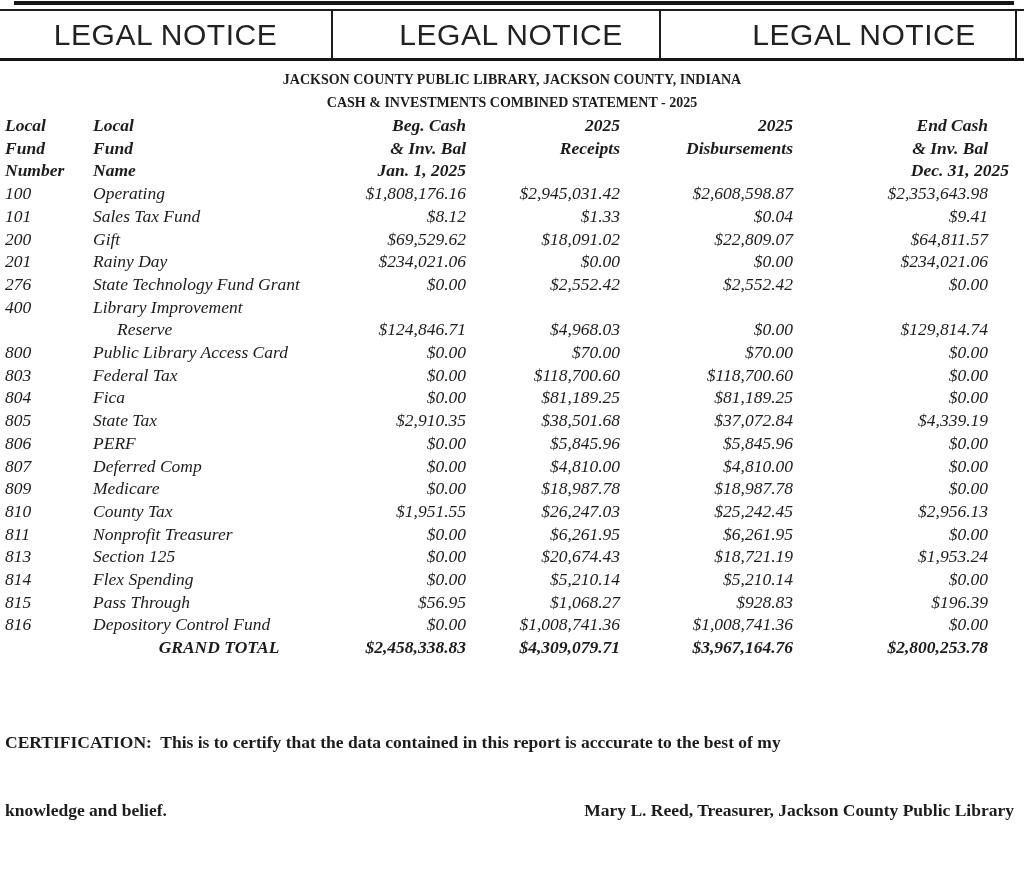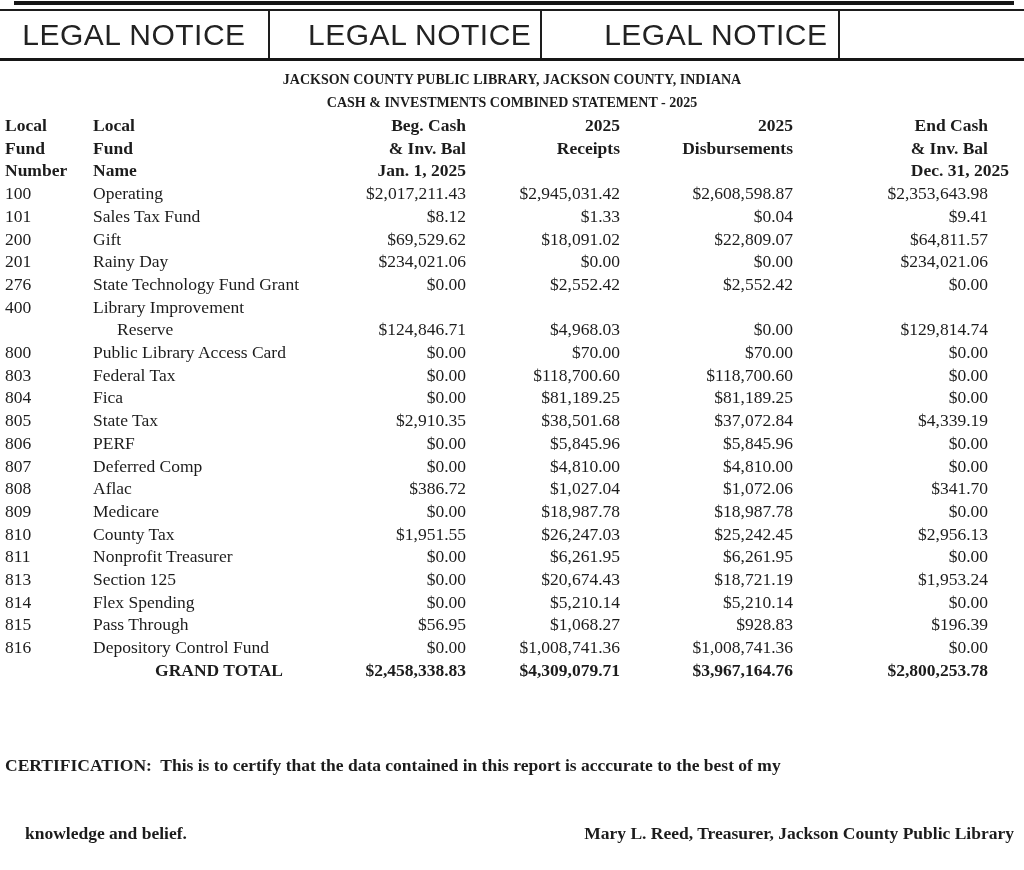--- a/index.html
+++ b/index.html
@@ -10,39 +10,40 @@
     color: #1c1c1c;
     font-family: "Liberation Serif", serif;
   }
   .page { position: relative; width: 1024px; height: 870px; background: #fff; overflow: hidden; }
 
   
   .masthead { position: relative; width: 1024px; height: 61px; }
   .rule-top-thick { position: absolute; left: 14px; width: 1000px; top: 1px; height: 4px; background: #161616; }
   .rule-top-thin  { position: absolute; left: 0; width: 1024px; top: 9px; height: 2px; background: #1d1d1d; }
   .rule-masthead-bottom { position: absolute; left: 0; width: 1024px; top: 58px; height: 3px; background: #161616; }
-  .masthead-cells { position: absolute; left: 0; top: 11px; height: 47px; width: 840px; display: flex; }
+  .masthead-cells { position: absolute; left: 0; top: 11px; height: 47px; width: 1024px; display: flex; }
   .masthead-cell {
     display: flex; align-items: center; justify-content: center;
     font-family: "Liberation Sans", sans-serif;
     font-size: 30px; letter-spacing: 0.5px; color: #222;
     white-space: nowrap;
   }
   .mc-1 { width: 333px; border-right: 2px solid #1d1d1d; }
   .mc-2 { width: 328px; border-right: 2px solid #1d1d1d; padding-left: 30px; }
   .mc-3 { width: 356px; border-right: 2px solid #1d1d1d; padding-left: 52px; }
 
   
   .notice-title { margin-top: 7px; text-align: center; font-weight: bold; font-size: 14px; line-height: 23px; }
 
   
   table.statement {
     border-collapse: collapse; table-layout: fixed;
     margin-left: 5px; width: 1004px;
     font-size: 17.5px;
+    font-style: italic;
   }
   table.statement td, table.statement th {
     padding: 0; height: 22.7px; line-height: 22.7px;
     white-space: nowrap; overflow: visible;
     font-weight: normal; text-align: left; vertical-align: bottom;
   }
   table.statement thead th { font-weight: bold; }
   col.c-num  { width: 88px; }
   col.c-name { width: 252px; }
   col.c-beg  { width: 121px; }
@@ -53,21 +54,21 @@
   .pad-end { padding-right: 21px !important; }
   .indent { padding-left: 24px !important; }
   tr.bold-row td { font-weight: bold; text-align: center; }
 
   
   .certification {
     margin: 27px 10px 0 5px;
     font-weight: bold; font-size: 17.5px; line-height: 22.7px;
     white-space: pre-wrap;
   }
-  .cert-line2 { display: flex; justify-content: space-between; margin-left: 20px; }
+  .cert-line2 { display: flex; justify-content: space-between; }
 </style>
 </head>
 <body>
 
 <div class="page">
 
   <div class="masthead">
     <div class="rule-top-thick"></div>
     <div class="rule-top-thin"></div>
     <div class="masthead-cells">
@@ -115,21 +116,21 @@
         <th class="al-r">Jan. 1, 2025</th>
         <th class="al-r"></th>
         <th class="al-r"></th>
         <th class="al-r">Dec. 31, 2025</th>
       </tr>
     </thead>
     <tbody>
         <tr>
           <td>100</td>
           <td>Operating</td>
-          <td class="al-r">$2,017,211.43</td>
+          <td class="al-r">$1,808,176.16</td>
           <td class="al-r">$2,945,031.42</td>
           <td class="al-r">$2,608,598.87</td>
           <td class="al-r pad-end">$2,353,643.98</td>
         </tr>
         <tr>
           <td>101</td>
           <td>Sales Tax Fund</td>
           <td class="al-r">$8.12</td>
           <td class="al-r">$1.33</td>
           <td class="al-r">$0.04</td>
@@ -215,28 +216,20 @@
           <td class="al-r">$5,845.96</td>
           <td class="al-r pad-end">$0.00</td>
         </tr>
         <tr>
           <td>807</td>
           <td>Deferred Comp</td>
           <td class="al-r">$0.00</td>
           <td class="al-r">$4,810.00</td>
           <td class="al-r">$4,810.00</td>
           <td class="al-r pad-end">$0.00</td>
-        </tr>
-        <tr>
-          <td>808</td>
-          <td>Aflac</td>
-          <td class="al-r">$386.72</td>
-          <td class="al-r">$1,027.04</td>
-          <td class="al-r">$1,072.06</td>
-          <td class="al-r pad-end">$341.70</td>
         </tr>
         <tr>
           <td>809</td>
           <td>Medicare</td>
           <td class="al-r">$0.00</td>
           <td class="al-r">$18,987.78</td>
           <td class="al-r">$18,987.78</td>
           <td class="al-r pad-end">$0.00</td>
         </tr>
         <tr>

